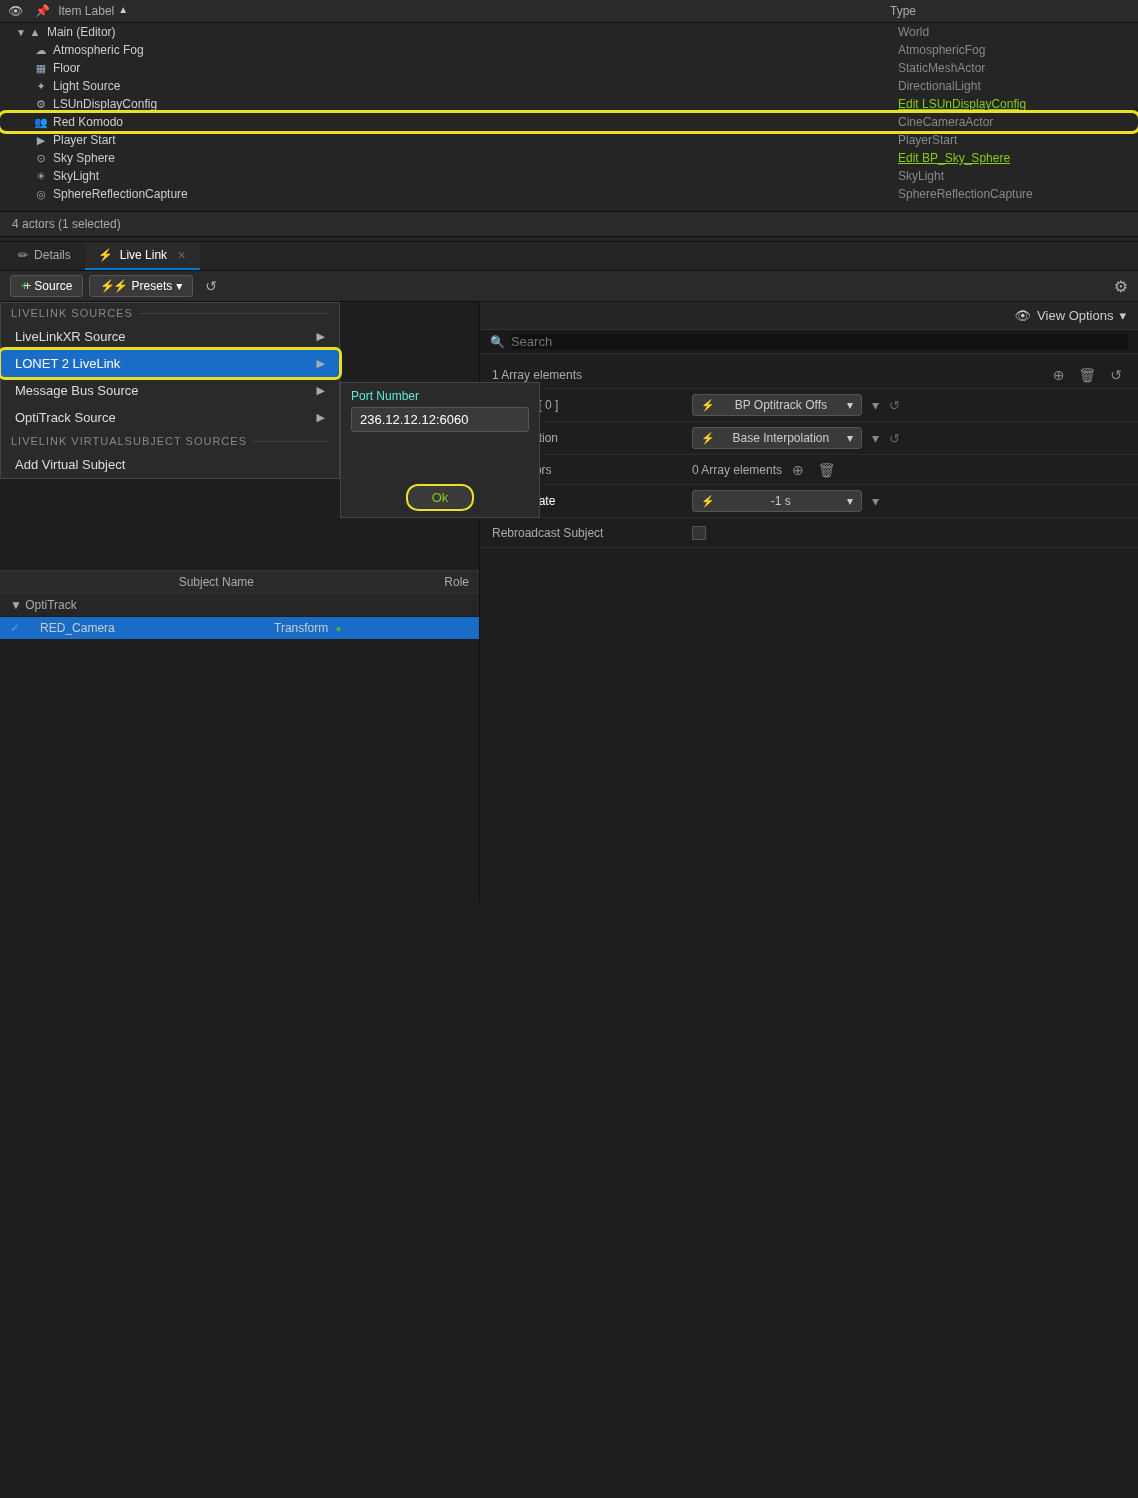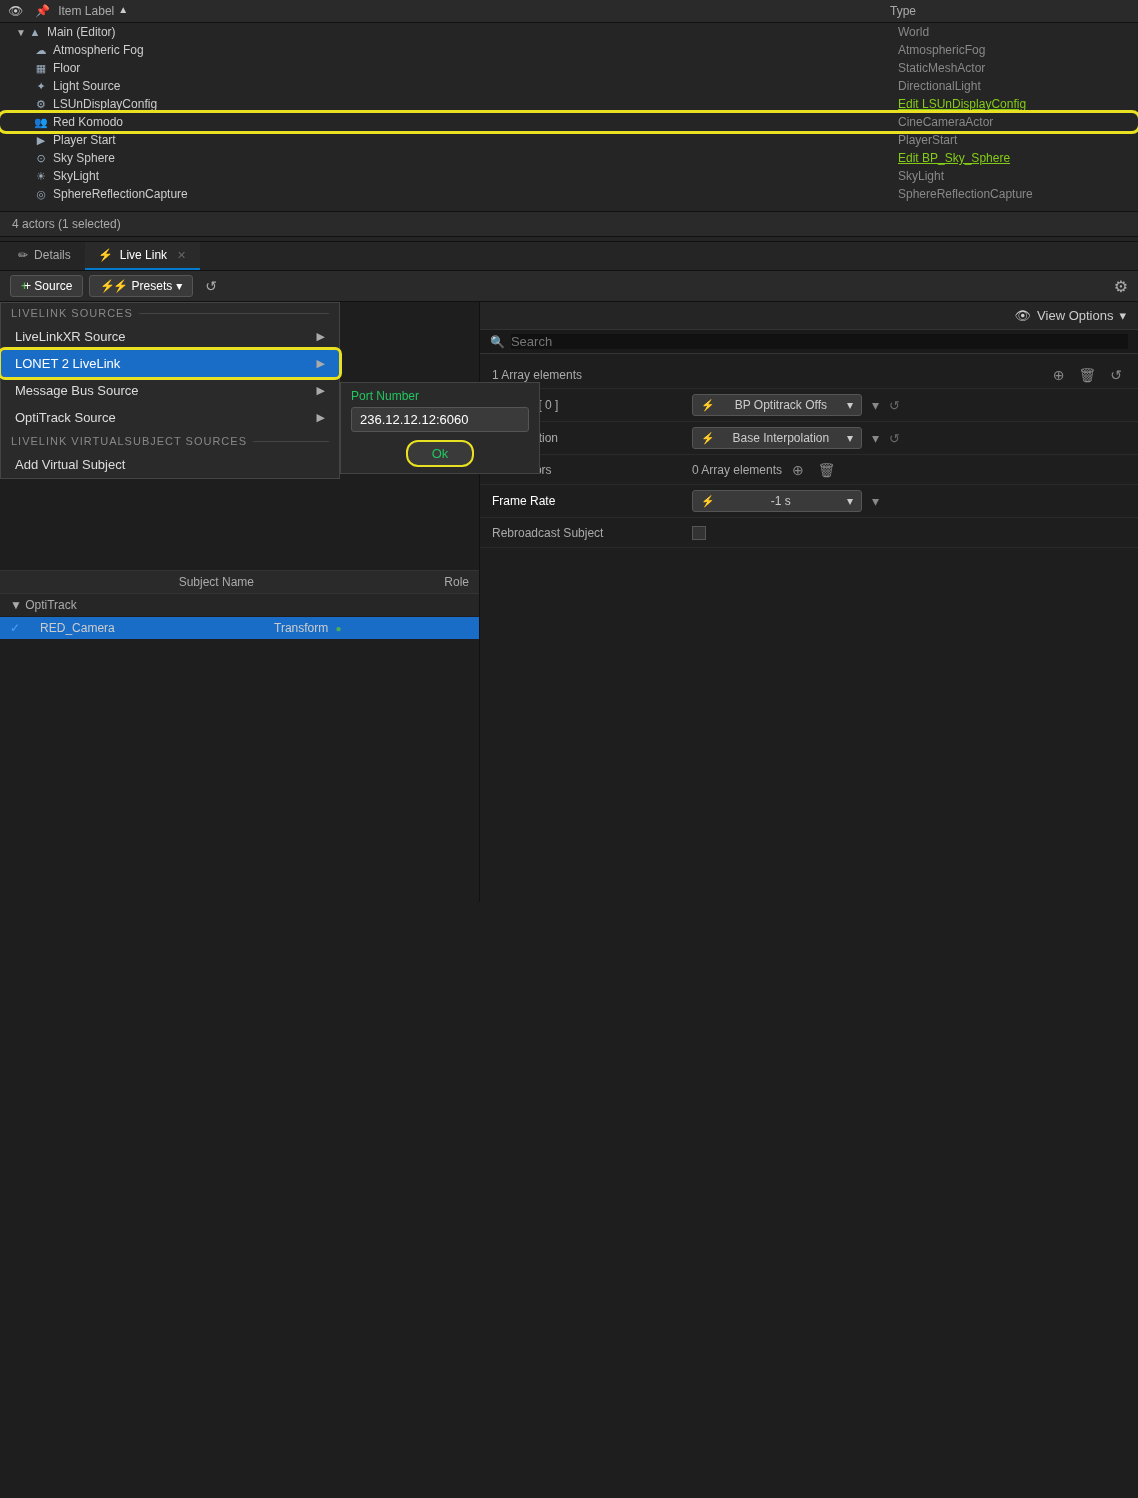--- a/index.html
+++ b/index.html
@@ -215,43 +215,44 @@
       position: absolute;
       top: 80px;
       left: 340px;
       width: 200px;
       background: #2a2a2a;
       border: 1px solid #444;
       z-index: 20;
       padding: 6px 10px;
       font-size: 12px;
     }
-    .port-popup label { color: #22c55e; margin-bottom: 4px; display: block; }
+    .port-popup label { color: #5eead4; margin-bottom: 4px; display: block; }
     .port-input {
       background: #3a3a3a;
       border: 1px solid #555;
       border-radius: 3px;
       color: #fff;
       padding: 4px 8px;
       width: 100%;
       font-size: 13px;
       margin-bottom: 8px;
     }
     .ok-btn-wrap {
       display: flex;
       justify-content: center;
     }
     .ok-btn {
       background: #3a3a3a;
       border: 2px solid #e8e020;
       border-radius: 12px;
-      color: #22c55e;
+      color: #84cc16;
       padding: 4px 24px;
       font-size: 13px;
       cursor: pointer;
+      margin-top: 44px;
     }
 
     
     .subject-table {
       width: 100%;
       border-collapse: collapse;
     }
     .subject-table thead tr {
       background: #2a2a2a;
       border-bottom: 1px solid #333;

